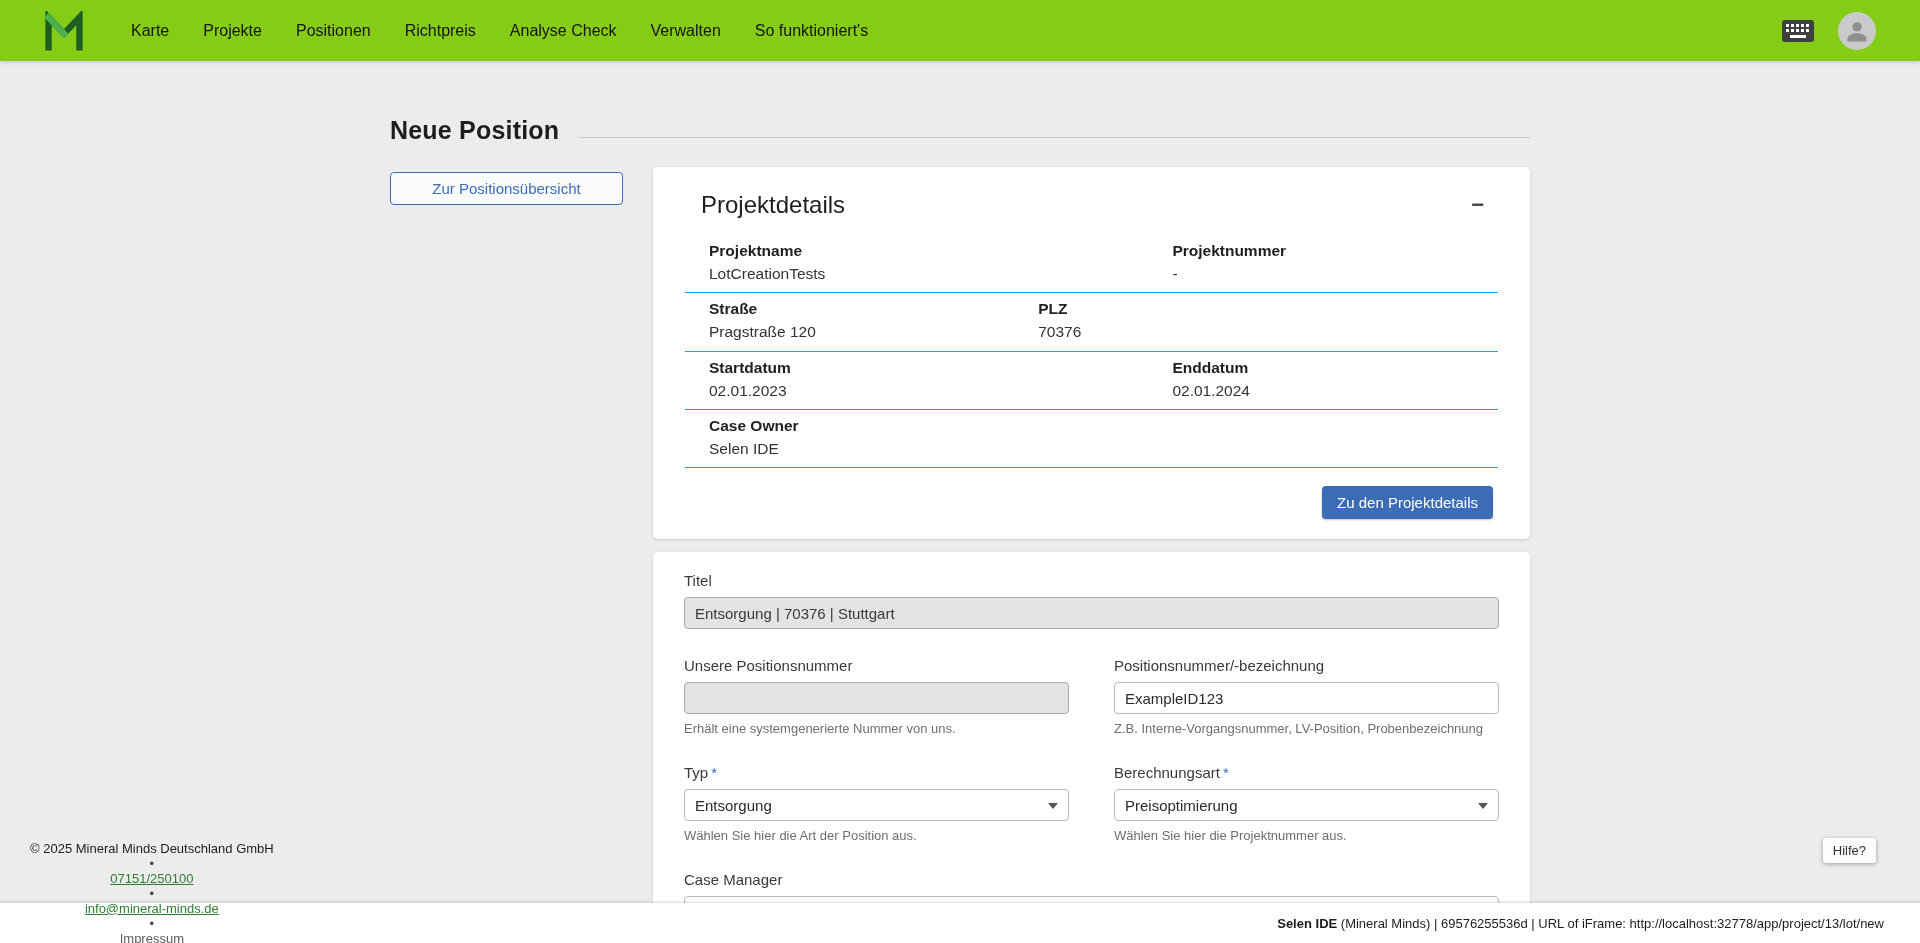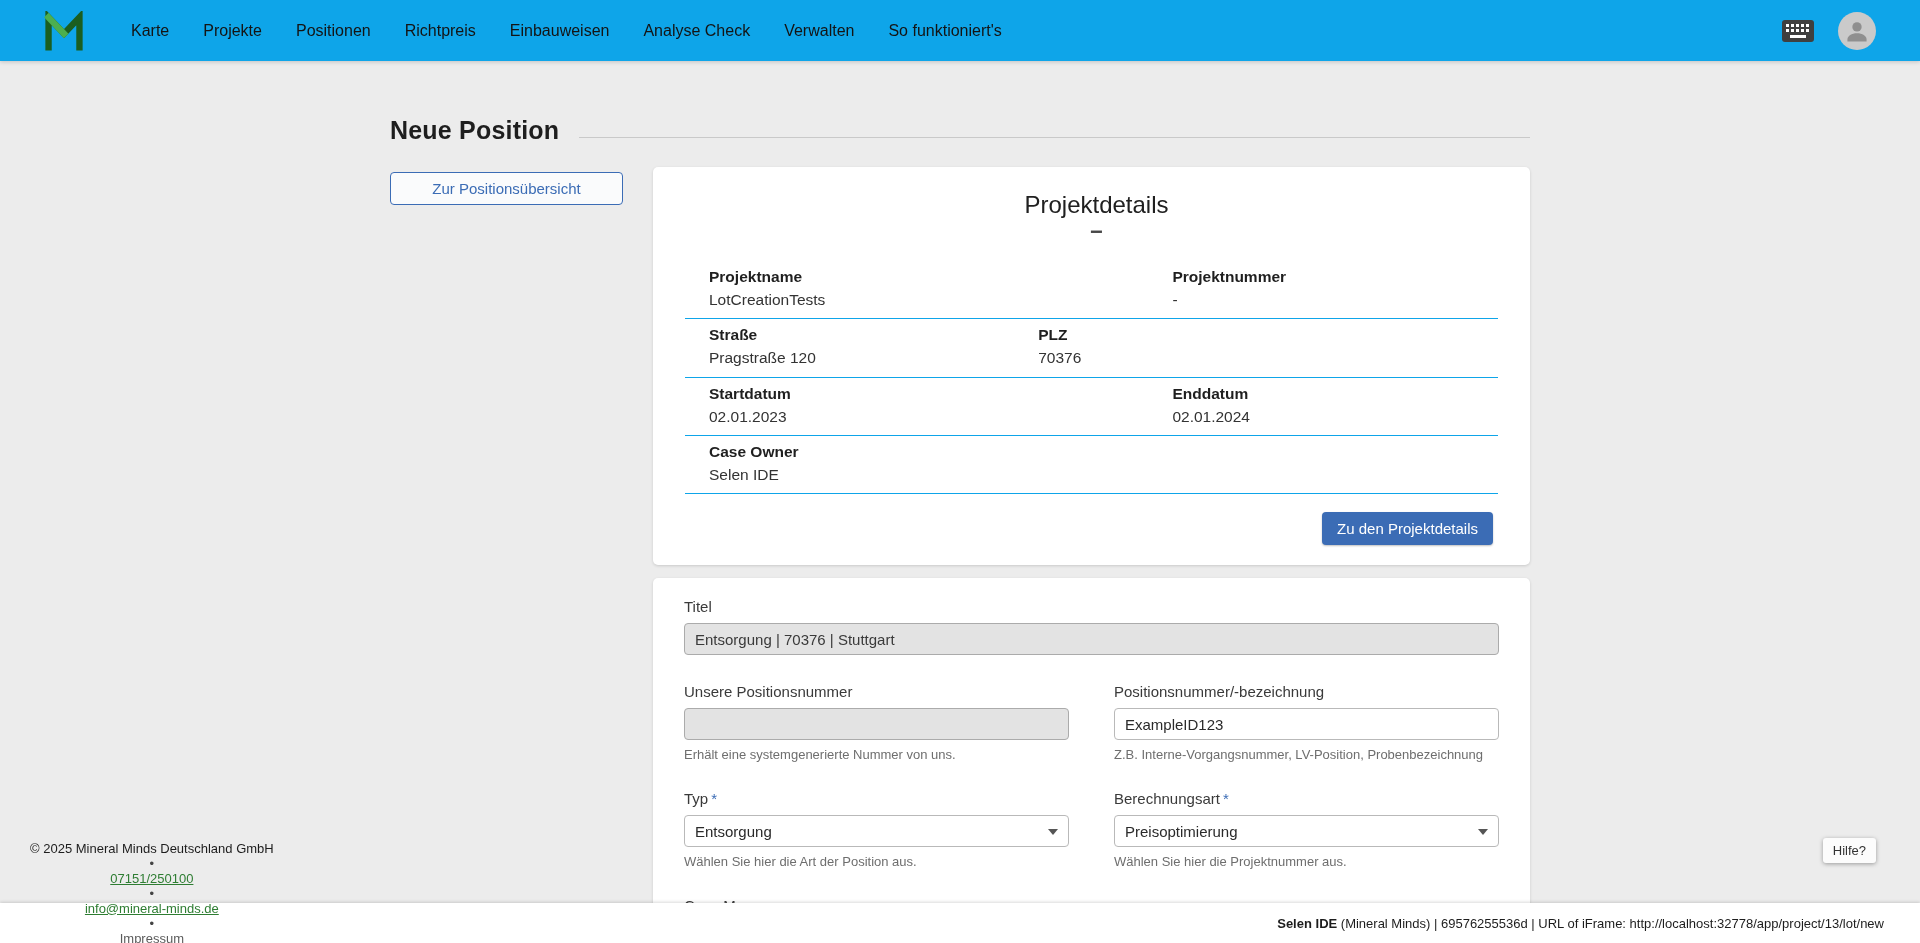--- a/index.html
+++ b/index.html
@@ -8,21 +8,21 @@
   }
   *{box-sizing:border-box;}
   html,body{margin:0;padding:0;}
   body{
     width:1920px;height:943px;overflow:hidden;position:relative;
     background:#ececec;color:#212121;
     font-family:"Liberation Sans",sans-serif;
   }
   
   .navbar{
-    height:61px;background:#0ea5e9;box-shadow:0 1px 4px rgba(0,0,0,.18);
+    height:61px;background:#84cc16;box-shadow:0 1px 4px rgba(0,0,0,.18);
     display:flex;align-items:center;padding:0 44px;position:relative;z-index:5;
   }
   .brand{width:40px;height:40px;margin-right:30px;display:flex;align-items:center;cursor:pointer;}
   .nav-links{display:flex;align-items:center;}
   .nav-links a{
     display:block;padding:0 17px;font-size:16px;color:#141414;text-decoration:none;cursor:pointer;line-height:61px;
   }
   .nav-right{margin-left:auto;display:flex;align-items:center;gap:24px;}
   .kbd-icon{display:flex;cursor:pointer;}
   .avatar{
@@ -38,21 +38,21 @@
   .left-col{width:233px;flex:none;}
   .right-col{flex:1;min-width:0;}
   .btn-outline{
     margin-top:5px;width:100%;height:33px;border:1px solid var(--primary);
     color:var(--primary);background:#fafbfc;border-radius:4px;font-size:15px;
     font-family:inherit;cursor:pointer;
   }
   
   .card{background:#fff;border-radius:5px;box-shadow:0 1px 3px rgba(0,0,0,.15);}
   .pd-card{padding:24px 32px 20px;margin-bottom:13px;}
-  .card-head{display:flex;align-items:center;justify-content:space-between;padding:0 6px 0 16px;margin-bottom:16px;flex-direction:column;}
+  .card-head{display:flex;align-items:center;justify-content:space-between;padding:0 6px 0 16px;margin-bottom:16px;}
   .card-head h2{font-size:24px;font-weight:400;margin:0;color:#202020;}
   .collapse-btn{border:none;background:none;font-size:22px;font-weight:700;color:#474747;cursor:pointer;line-height:1;padding:2px 8px;}
   .pd-row{display:grid;grid-template-columns:40.5% 16.5% 43%;border-bottom:1px solid #0ea5e9;}
   .pd-cell{padding:6px 8px 8px 24px;}
   .lbl{display:block;font-weight:700;font-size:15.5px;color:#1f1f1f;line-height:1.3;}
   .val{display:block;font-size:15.5px;color:#333;margin-top:3px;line-height:1.3;}
   .span2{grid-column:1/3;}
   .span3{grid-column:1/4;}
   .card-actions{display:flex;justify-content:flex-end;margin-top:18px;padding-right:5px;}
   .btn-primary{
@@ -108,21 +108,20 @@
     <svg viewBox="0 0 44 44" width="40" height="40">
       <path d="M5 40 V7 L22 25 L39 7 V40" fill="none" stroke="#1b5e20" stroke-width="7" stroke-linecap="square"></path>
       <path d="M5 7 L22 25" fill="none" stroke="#4caf50" stroke-width="7" stroke-linecap="square"></path>
     </svg>
   </span>
   <div class="nav-links">
     <a>Karte</a>
     <a>Projekte</a>
     <a>Positionen</a>
     <a>Richtpreis</a>
-    <a>Einbauweisen</a>
     <a>Analyse Check</a>
     <a>Verwalten</a>
     <a>So funktioniert's</a>
   </div>
   <div class="nav-right">
     <span class="kbd-icon">
       <svg width="32" height="22" viewBox="0 0 32 22">
         <rect x="0" y="0" width="32" height="22" rx="3" fill="#3f3f3f"></rect>
         <g fill="#fff">
           <rect x="4" y="4" width="3" height="3"></rect>

